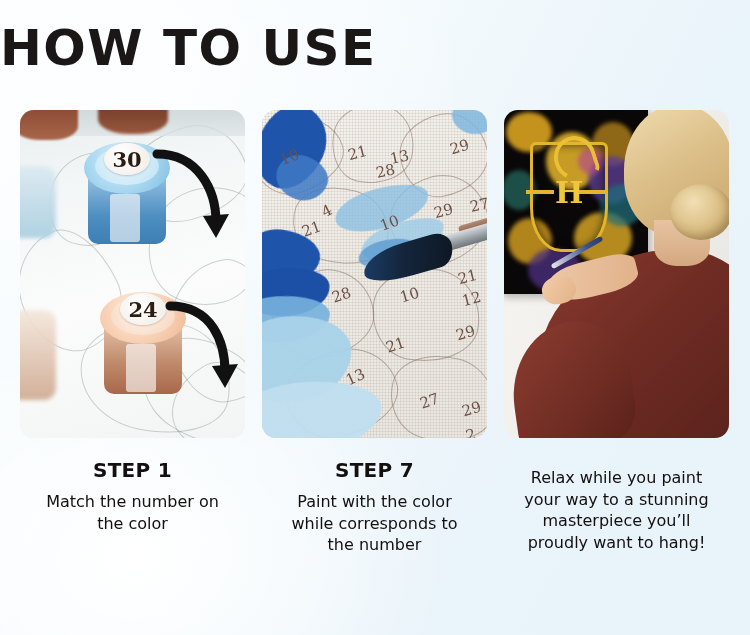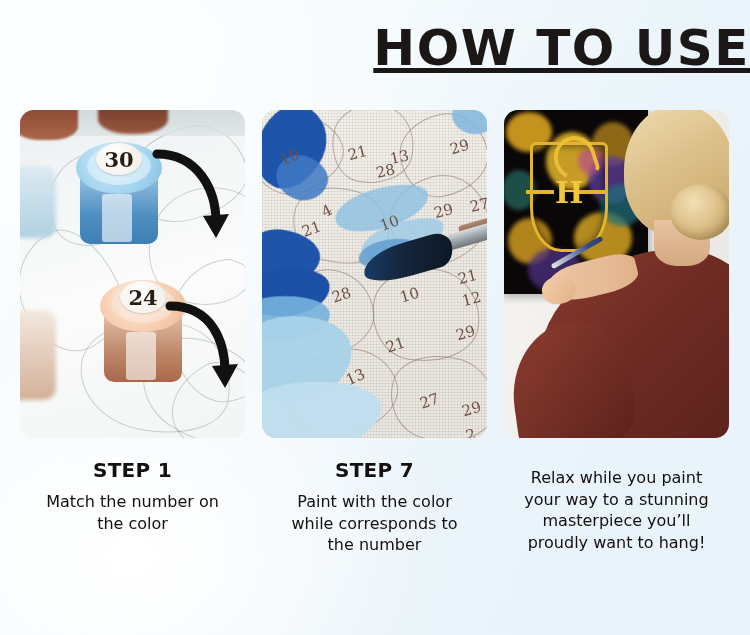--- a/index.html
+++ b/index.html
@@ -23,28 +23,27 @@
       linear-gradient(118deg, #fbfdfe 0%, #f4fafd 38%, #eaf4fa 66%, #e8f3fa 100%);
     overflow: hidden;
   }
 
   
   .title {
     position: absolute;
     top: 22px;
     left: 0;
     width: 750px;
-    text-align: right;
+    text-align: left;
     font-size: 50px;
     font-weight: 700;
     letter-spacing: 1.5px;
     color: #1b1716;
     font-family: "DejaVu Sans", sans-serif;
     line-height: 1.05;
-    text-decoration: underline;
   }
 
   
   .columns {
     position: absolute;
     top: 110px;
     left: 20px;
     width: 710px;
     display: flex;
     gap: 17px;
@@ -159,26 +158,26 @@
     box-shadow: 0 1px 2px rgba(0,0,0,.18);
   }
   .pot .clip {
     position: absolute;
     left: 26px; top: 52px;
     width: 30px; height: 48px;
     background: rgba(255,255,255,.62);
     border-radius: 3px;
   }
 
-  .pot-30 { left: 56px; top: 32px; }
+  .pot-30 { left: 64px; top: 32px; }
   .pot-30 .body { background: linear-gradient(180deg,#9dc6e4 0%, #4f8fc2 60%, #3d7fb4 100%); }
   .pot-30 .lid  { background: radial-gradient(circle at 42% 32%, #d9eefb 0%, #a6d6ef 55%, #7dbde2 100%); }
   .pot-30 .lid-inner { background: radial-gradient(circle at 45% 35%, #eaf7fd 0%, #bfe2f4 100%); }
 
-  .pot-24 { left: 80px; top: 170px; }
+  .pot-24 { left: 80px; top: 182px; }
   .pot-24 .body { background: linear-gradient(180deg,#e7c5ad 0%, #c08c6d 55%, #a9674a 100%); }
   .pot-24 .lid  { background: radial-gradient(circle at 42% 32%, #ffeee1 0%, #f7cfb2 55%, #edb894 100%); }
   .pot-24 .lid-inner { background: radial-gradient(circle at 45% 35%, #fff3ea 0%, #f6d5bd 100%); }
 
   .arrow-svg { position: absolute; inset: 0; width: 100%; height: 100%; }
 
   
   .p2-bg {
     position: absolute; inset: 0;
     background: linear-gradient(160deg, #f6f3ef 0%, #efece6 45%, #eae7e1 100%);

